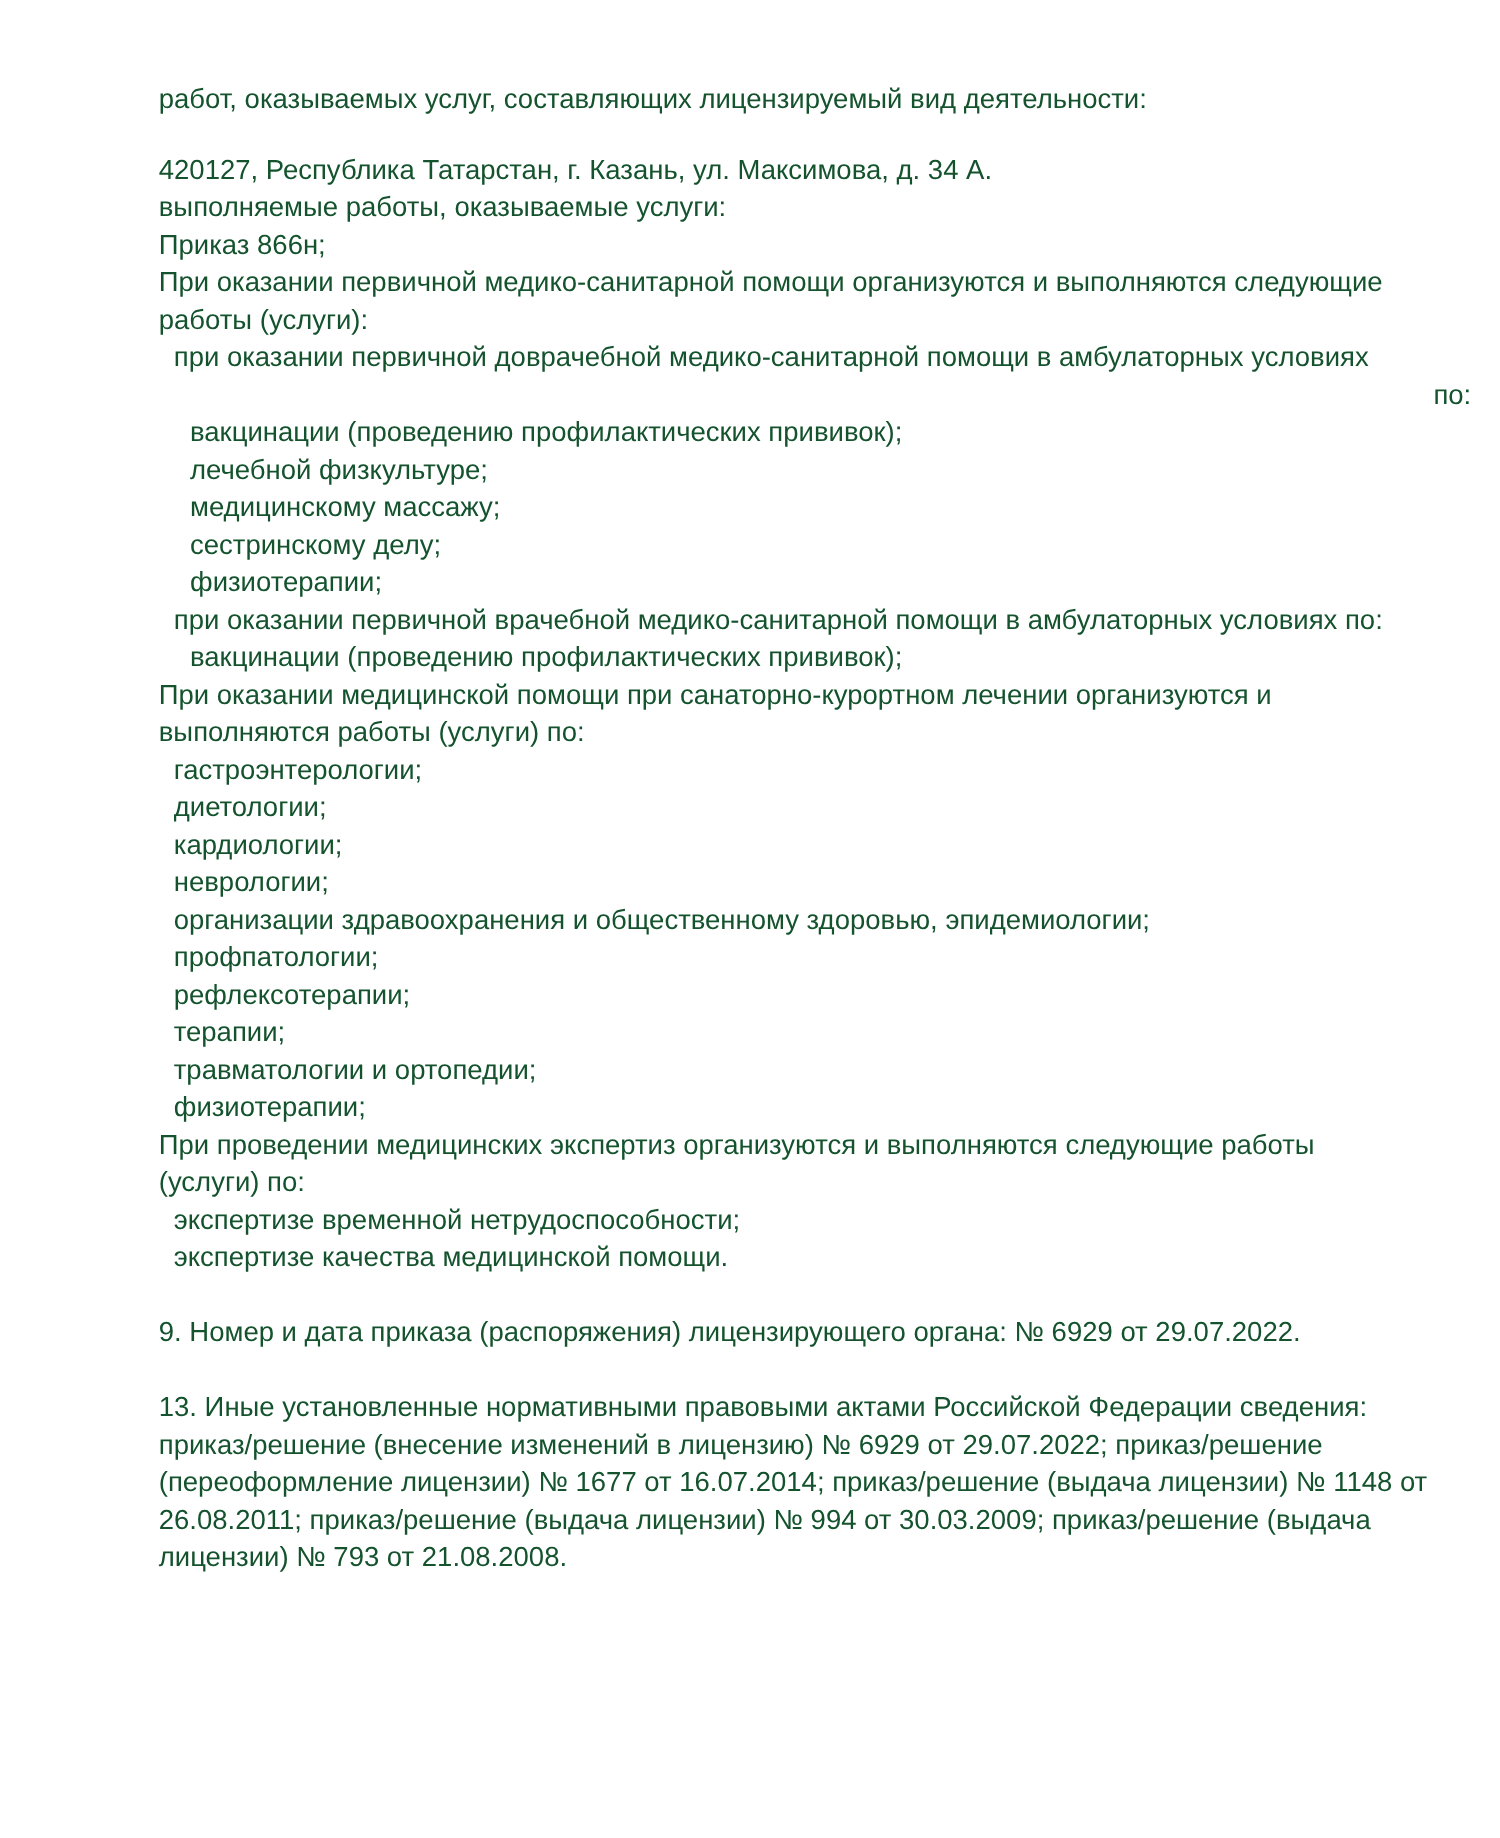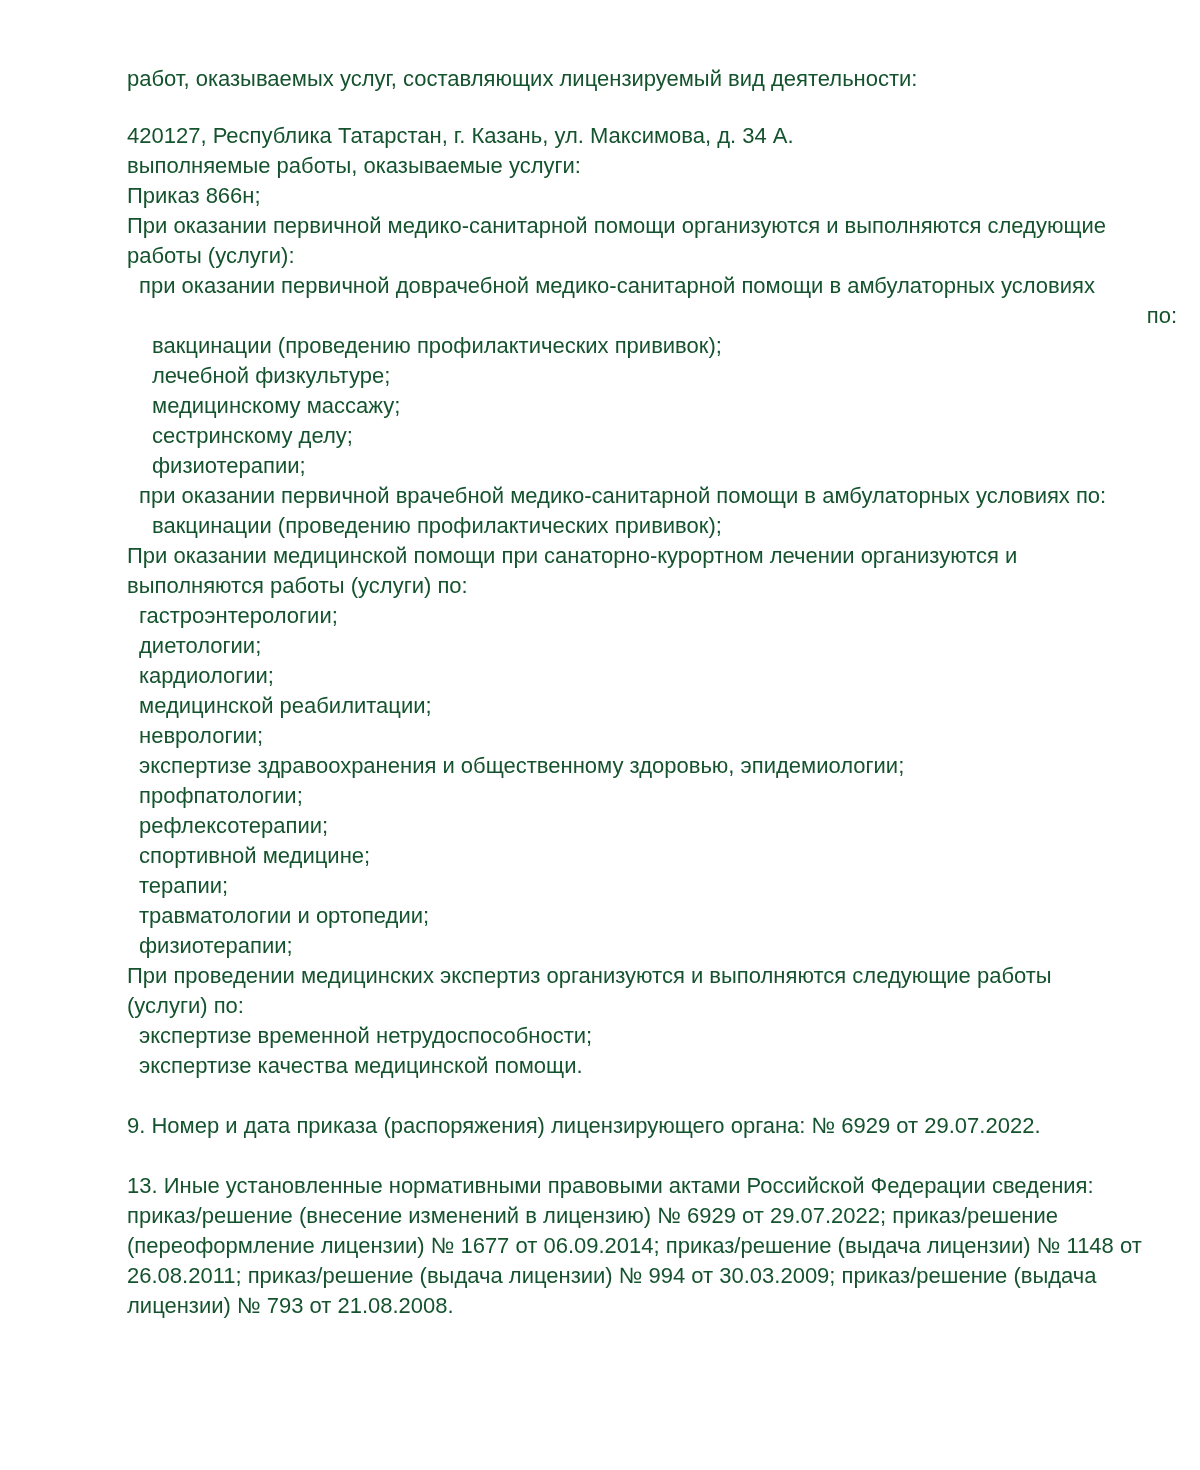--- a/index.html
+++ b/index.html
@@ -69,26 +69,24 @@
     </div>
   </div>
 
   <div>
     <div class="line">При оказании медицинской помощи при санаторно-курортном лечении организуются и</div>
     <div class="line">выполняются работы (услуги) по:</div>
     <div>
       <div class="line ind1">гастроэнтерологии;</div>
       <div class="line ind1">диетологии;</div>
       <div class="line ind1">кардиологии;</div>
-      <div class="line ind1">медицинской реабилитации;</div>
       <div class="line ind1">неврологии;</div>
-      <div class="line ind1">экспертизе здравоохранения и общественному здоровью, эпидемиологии;</div>
+      <div class="line ind1">организации здравоохранения и общественному здоровью, эпидемиологии;</div>
       <div class="line ind1">профпатологии;</div>
       <div class="line ind1">рефлексотерапии;</div>
-      <div class="line ind1">спортивной медицине;</div>
       <div class="line ind1">терапии;</div>
       <div class="line ind1">травматологии и ортопедии;</div>
       <div class="line ind1">физиотерапии;</div>
     </div>
   </div>
 
   <div>
     <div class="line">При проведении медицинских экспертиз организуются и выполняются следующие работы</div>
     <div class="line">(услуги) по:</div>
     <div>
@@ -97,18 +95,18 @@
     </div>
   </div>
 
   <div class="gap"></div>
   <div class="line">9. Номер и дата приказа (распоряжения) лицензирующего органа: № 6929 от 29.07.2022.</div>
   <div class="gap"></div>
 
   <div>
     <div class="line">13. Иные установленные нормативными правовыми актами Российской Федерации сведения:</div>
     <div class="line">приказ/решение (внесение изменений в лицензию) № 6929 от 29.07.2022; приказ/решение</div>
-    <div class="line">(переоформление лицензии) № 1677 от 06.09.2014; приказ/решение (выдача лицензии) № 1148 от</div>
+    <div class="line">(переоформление лицензии) № 1677 от 16.07.2014; приказ/решение (выдача лицензии) № 1148 от</div>
     <div class="line">26.08.2011; приказ/решение (выдача лицензии) № 994 от 30.03.2009; приказ/решение (выдача</div>
     <div class="line">лицензии) № 793 от 21.08.2008.</div>
   </div>
 
 </div>
 
 </body></html>

